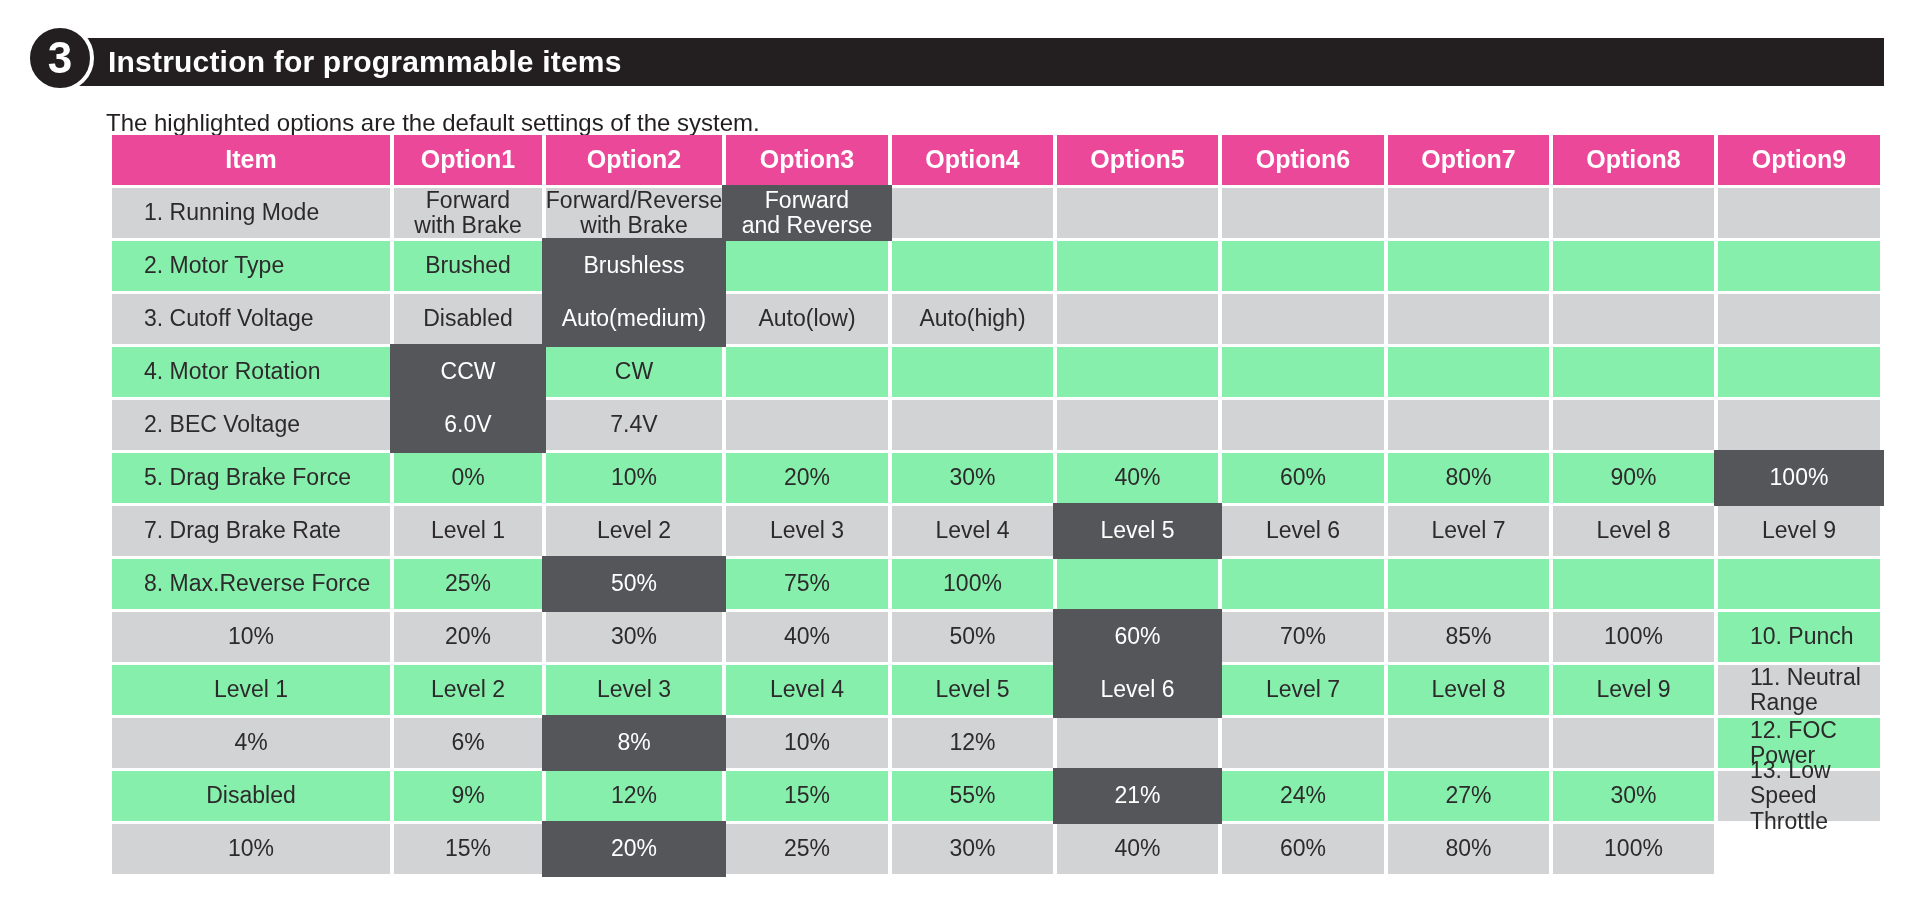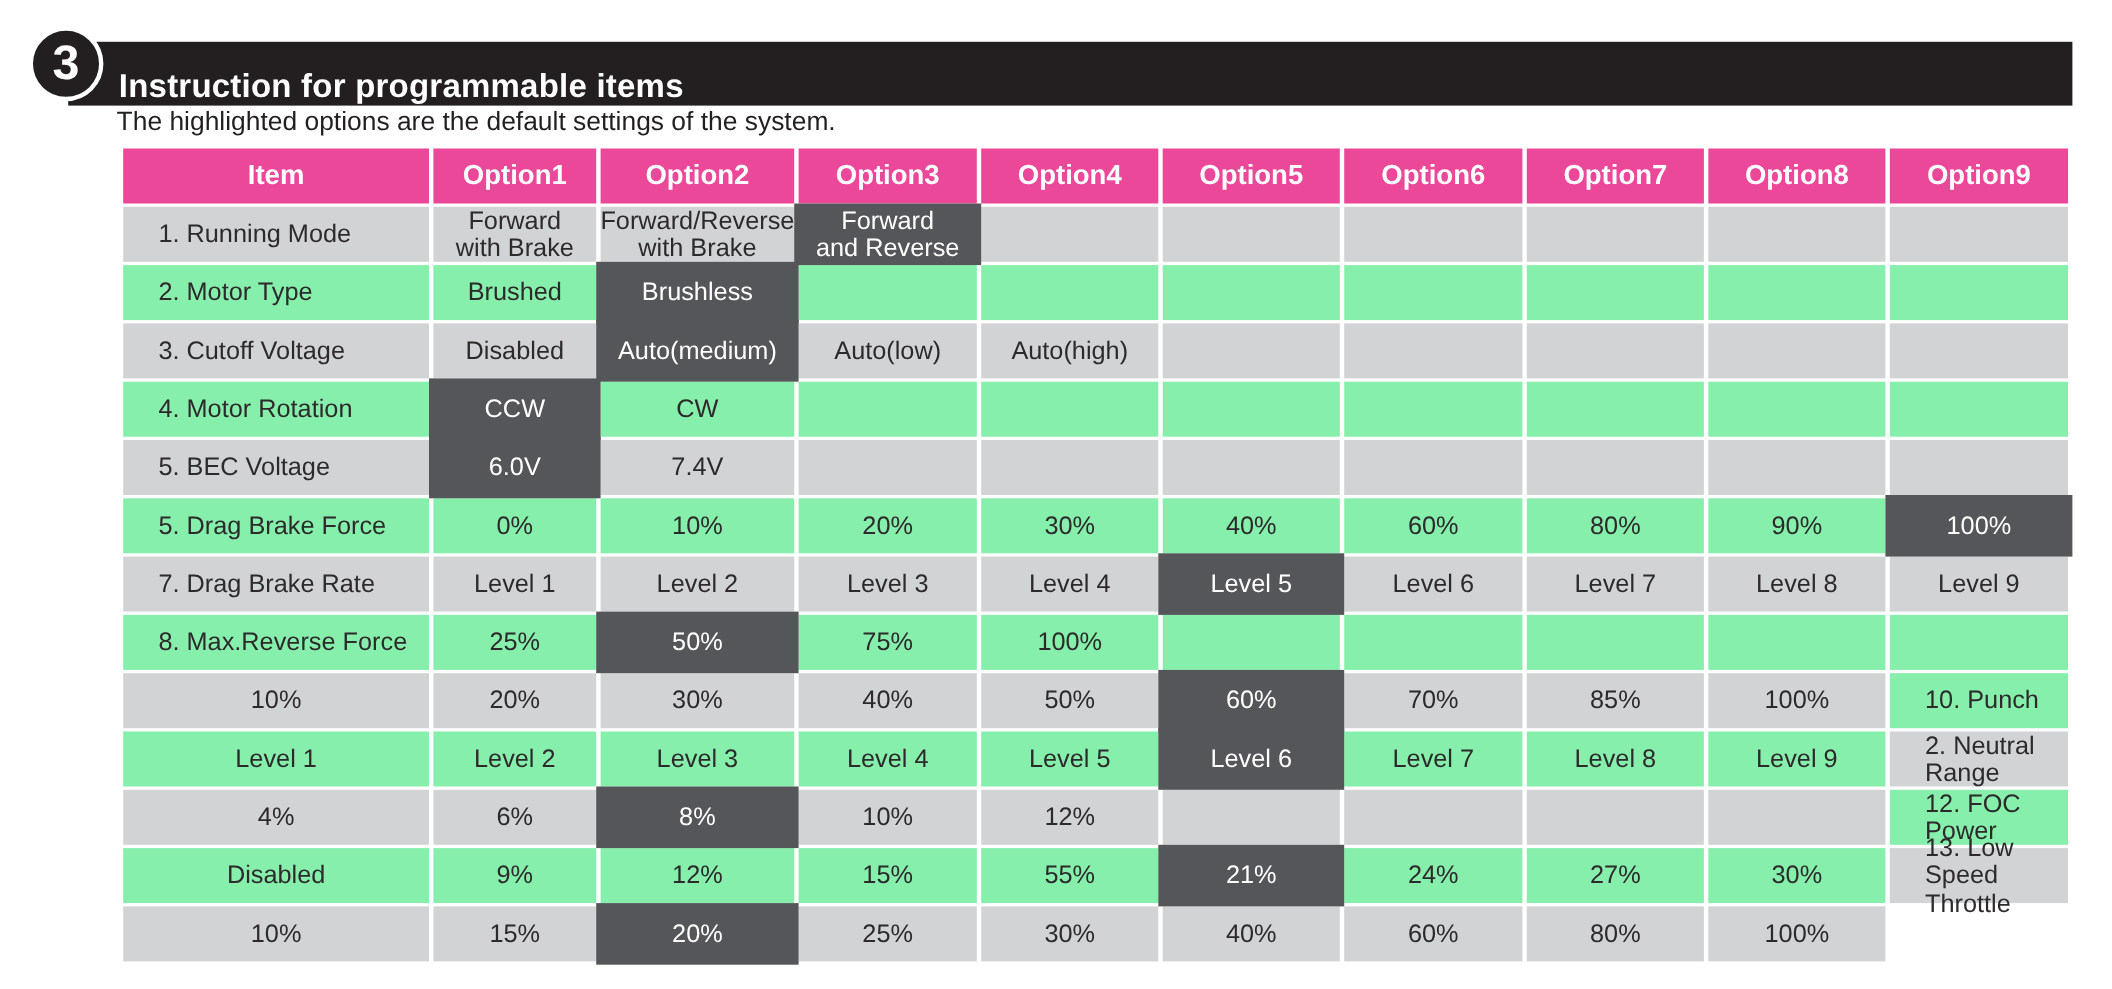--- a/index.html
+++ b/index.html
@@ -1,36 +1,36 @@
 <!DOCTYPE html>
 <html><head>
 <meta charset="utf-8">
 <style>
   html,body{margin:0;padding:0;background:#ffffff;}
   body{font-family:"Liberation Sans", sans-serif;}
   #page{position:relative;width:1920px;height:899px;background:#ffffff;overflow:hidden;}
 
   
   .title-bar{
-    position:absolute;left:62px;top:38px;width:1822px;height:58px;
-    background:#231F20;display:flex;align-items:flex-end;
+    position:absolute;left:62px;top:38px;width:1822px;height:48px;
+    background:#231F20;display:flex;align-items:center;
   }
   .title-text{
     color:#ffffff;font-size:30px;font-weight:bold;padding-left:46px;
     letter-spacing:.2px;white-space:nowrap;
   }
   .badge{
     position:absolute;left:26px;top:24px;width:60px;height:60px;
     background:#231F20;border:4px solid #ffffff;border-radius:50%;
     display:flex;align-items:center;justify-content:center;z-index:2;
   }
   .badge-num{color:#ffffff;font-size:44px;font-weight:bold;line-height:1;}
 
   .subtitle{
-    position:absolute;left:106px;top:97px;color:#231F20;font-size:24px;
+    position:absolute;left:106px;top:109px;color:#231F20;font-size:24px;
   }
 
   
   .tbl{
     position:absolute;left:112px;top:135px;
     display:grid;
     grid-template-columns:278px 148px 176px 162px 161px 161px 162px 161px 161px 162px;
     grid-auto-rows:50px;
     gap:3px 4px;
     background:#ffffff;
@@ -112,21 +112,21 @@
       <div class="cell item light">4. Motor Rotation</div>
       <div class="cell opt light hl">CCW</div>
       <div class="cell opt light">CW</div>
       <div class="cell opt light"></div>
       <div class="cell opt light"></div>
       <div class="cell opt light"></div>
       <div class="cell opt light"></div>
       <div class="cell opt light"></div>
       <div class="cell opt light"></div>
       <div class="cell opt light"></div>
-      <div class="cell item dark">5. BEC Voltage</div>
+      <div class="cell item dark">2. BEC Voltage</div>
       <div class="cell opt dark hl">6.0V</div>
       <div class="cell opt dark">7.4V</div>
       <div class="cell opt dark"></div>
       <div class="cell opt dark"></div>
       <div class="cell opt dark"></div>
       <div class="cell opt dark"></div>
       <div class="cell opt dark"></div>
       <div class="cell opt dark"></div>
       <div class="cell opt dark"></div>
       <div class="cell item light">5. Drag Brake Force</div>
@@ -171,21 +171,21 @@
       <div class="cell item light">10. Punch</div>
       <div class="cell opt light">Level 1</div>
       <div class="cell opt light">Level 2</div>
       <div class="cell opt light">Level 3</div>
       <div class="cell opt light">Level 4</div>
       <div class="cell opt light">Level 5</div>
       <div class="cell opt light hl">Level 6</div>
       <div class="cell opt light">Level 7</div>
       <div class="cell opt light">Level 8</div>
       <div class="cell opt light">Level 9</div>
-      <div class="cell item dark">2. Neutral Range</div>
+      <div class="cell item dark">11. Neutral Range</div>
       <div class="cell opt dark">4%</div>
       <div class="cell opt dark">6%</div>
       <div class="cell opt dark hl">8%</div>
       <div class="cell opt dark">10%</div>
       <div class="cell opt dark">12%</div>
       <div class="cell opt dark"></div>
       <div class="cell opt dark"></div>
       <div class="cell opt dark"></div>
       <div class="cell opt dark"></div>
       <div class="cell item light">12. FOC Power</div>

